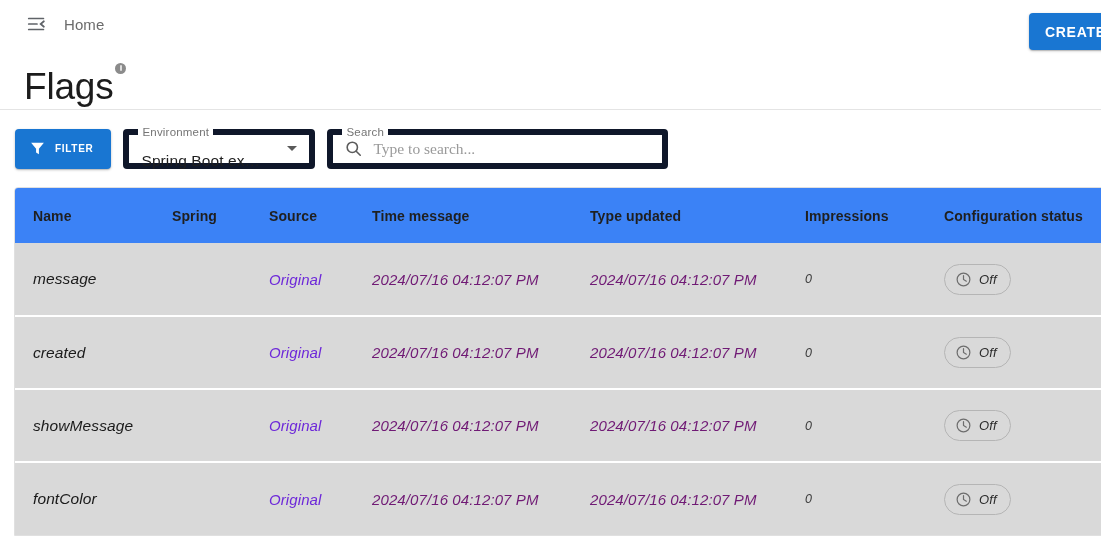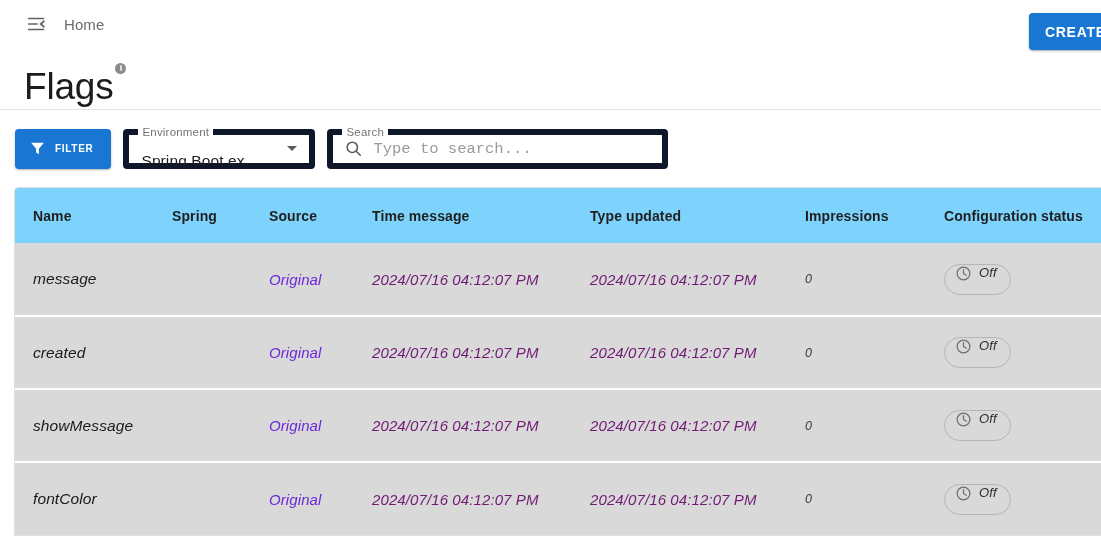--- a/index.html
+++ b/index.html
@@ -152,42 +152,42 @@
     border-right: 5px solid transparent;
     border-top: 5.5px solid #5a5a5a;
     margin-left: 8px;
     flex: none;
   }
   .search-field { width: 341px; padding: 0 7px 0 11px; gap: 10px; }
   .search-icon { width: 19px; height: 19px; display: block; flex: none; color: #5c5c5c; }
   .search-input {
     border: none; outline: none;
     background: transparent;
-    font-family: Liberation Mono, monospace;
+    font-family: Liberation Serif, serif;
     font-size: 15.5px;
     color: #1e1e1e;
     width: 100%;
     padding: 0;
   }
   .search-input::placeholder { color: #9a9a9a; }
 
   
   .table-card {
     position: absolute;
     left: 14px; top: 187px;
     width: 1200px;
     background: #fff;
     border: 1px solid #e0e0e0;
     border-radius: 4px 4px 0 0;
     overflow: hidden;
   }
   table { border-collapse: collapse; width: 1200px; table-layout: fixed; }
   thead th {
     height: 55px;
-    background: #7dd3fc;
+    background: #3b82f6;
     text-align: left;
     font-size: 14px;
     font-weight: 700;
     color: #1f1f1f;
     letter-spacing: .1px;
     padding: 0 0 0 18px;
     vertical-align: middle;
     white-space: nowrap;
   }
   tbody tr { background: #d9d9d9; }
@@ -199,21 +199,21 @@
     white-space: nowrap;
     font-style: italic;
   }
   .cell-name { font-size: 15.5px; color: #1a1a1a; letter-spacing: .1px; }
   .cell-source { font-size: 15px; color: #6d28d9; letter-spacing: .1px; }
   .cell-date { font-size: 15px; color: #701a75; letter-spacing: .1px; }
   .cell-impr { font-size: 12.5px; color: #3a3a3a; }
 
   .status-chip {
     display: inline-flex;
-    align-items: flex-start;
+    align-items: center;
     gap: 7px;
     height: 31px;
     padding: 0 13px 0 10px;
     border: 1px solid #b5b5b5;
     border-radius: 16px;
     background: transparent;
     cursor: pointer;
   }
   .clock-icon { width: 17px; height: 17px; display: block; color: #6d6d6d; flex: none; }
   .chip-label { font-size: 13px; color: #2b2b2b; letter-spacing: .2px; }

